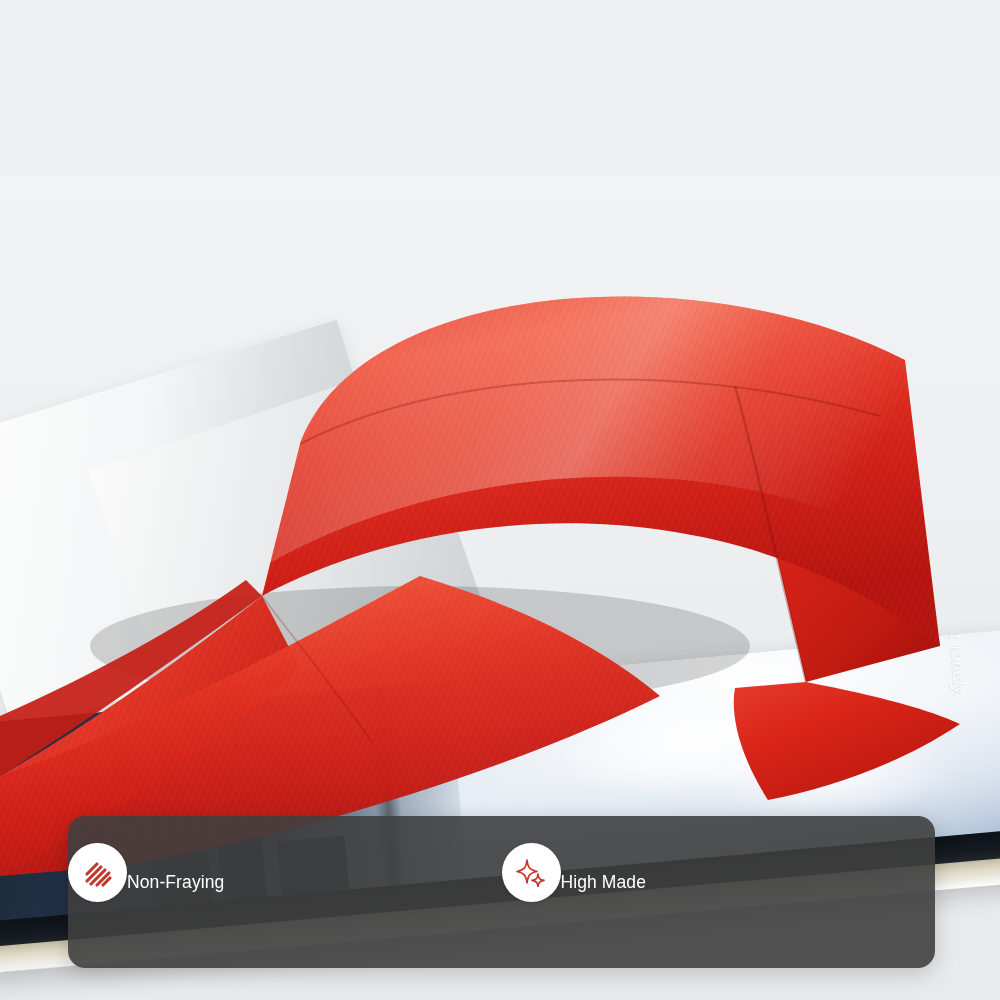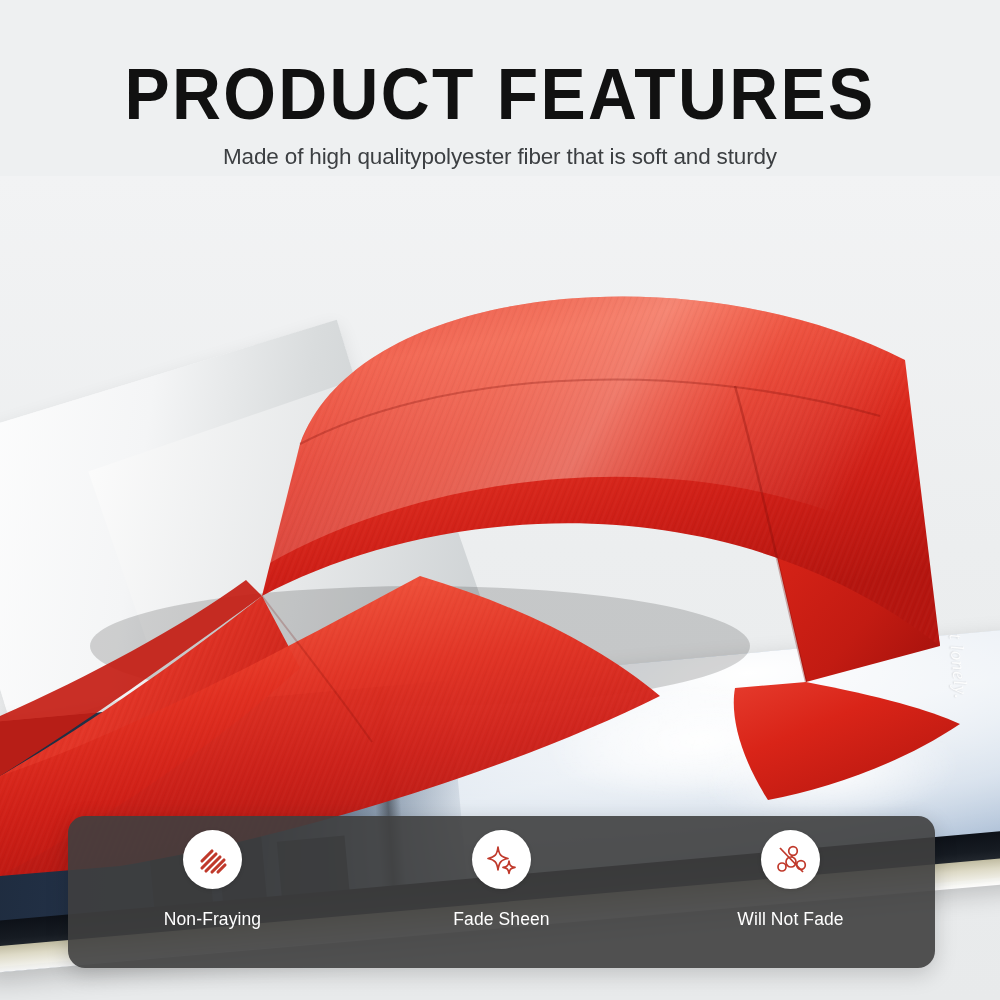--- a/index.html
+++ b/index.html
@@ -204,23 +204,23 @@
     background: rgba(63,63,63,0.90);
     border-radius: 17px;
     z-index: 60;
     display: flex;
     align-items: flex-start;
     box-shadow: 0 6px 22px rgba(0,0,0,0.18);
   }
   .feature-item {
     flex: 1 1 0;
     display: flex;
-    flex-direction: column;
+    flex-direction: row;
     align-items: center;
-    padding-top: 14px;
+    padding-top: 27px;
   }
   .feature-circle {
     width: 59px;
     height: 59px;
     border-radius: 50%;
     background: #ffffff;
     display: flex;
     align-items: center;
     justify-content: center;
     box-shadow: 0 1px 4px rgba(0,0,0,0.12);
@@ -234,24 +234,20 @@
     color: #ffffff;
     letter-spacing: 0.1px;
     white-space: nowrap;
   }
 </style>
 </head>
 <body>
 
 <div id="canvas">
 
-  <div class="header">
-    <h1 class="title">PRODUCT FEATURES</h1>
-    <p class="subtitle">Made of high qualitypolyester fiber that is soft and sturdy</p>
-  </div>
 
   <div class="photo">
 
     <div class="paper-sheet"></div>
     <div class="paper-sheet2"></div>
 
     <div class="magazine">
       <div class="mag-sky"></div>
       <div class="mag-cloud-a"></div>
       <div class="mag-cloud-b"></div>
@@ -384,38 +380,19 @@
       <div class="feature-circle">
         <span>
           <svg width="34" height="34" viewBox="0 0 34 34">
             <g stroke="#c0392b" stroke-width="1.7" fill="none" stroke-linejoin="round">
               <path d="M13 4 C14 12, 16 14, 23 15.5 C16 17, 14 19, 13 27 C12 19, 10 17, 3 15.5 C10 14, 12 12, 13 4 Z"></path>
               <path d="M24 18 C24.6 22.5, 25.6 23.6, 30 24.4 C25.6 25.2, 24.6 26.3, 24 30.5 C23.4 26.3, 22.4 25.2, 18 24.4 C22.4 23.6, 23.4 22.5, 24 18 Z"></path>
             </g>
           </svg>
         </span>
       </div>
-      <div class="feature-label">Fade Sheen</div>
+      <div class="feature-label">High Made</div>
     </div>
 
-    <div class="feature-item">
-      <div class="feature-circle">
-        <span>
-          <svg width="34" height="34" viewBox="0 0 34 34">
-            <g stroke="#c0392b" stroke-width="1.7" fill="none">
-              <circle cx="19" cy="8" r="4.3"></circle>
-              <circle cx="17" cy="19" r="5"></circle>
-              <circle cx="8" cy="24" r="4"></circle>
-              <circle cx="27" cy="22" r="4.3"></circle>
-              <path d="M18.6 12.3 L17.6 14.1"></path>
-              <path d="M12.4 21.3 L12 22.3"></path>
-              <path d="M21.9 20.6 L23 21.2"></path>
-              <path d="M6 5 L29 29" stroke-width="1.8"></path>
-            </g>
-          </svg>
-        </span>
-      </div>
-      <div class="feature-label">Will Not Fade</div>
-    </div>
 
   </div>
 
 </div>
 
 </body></html>

